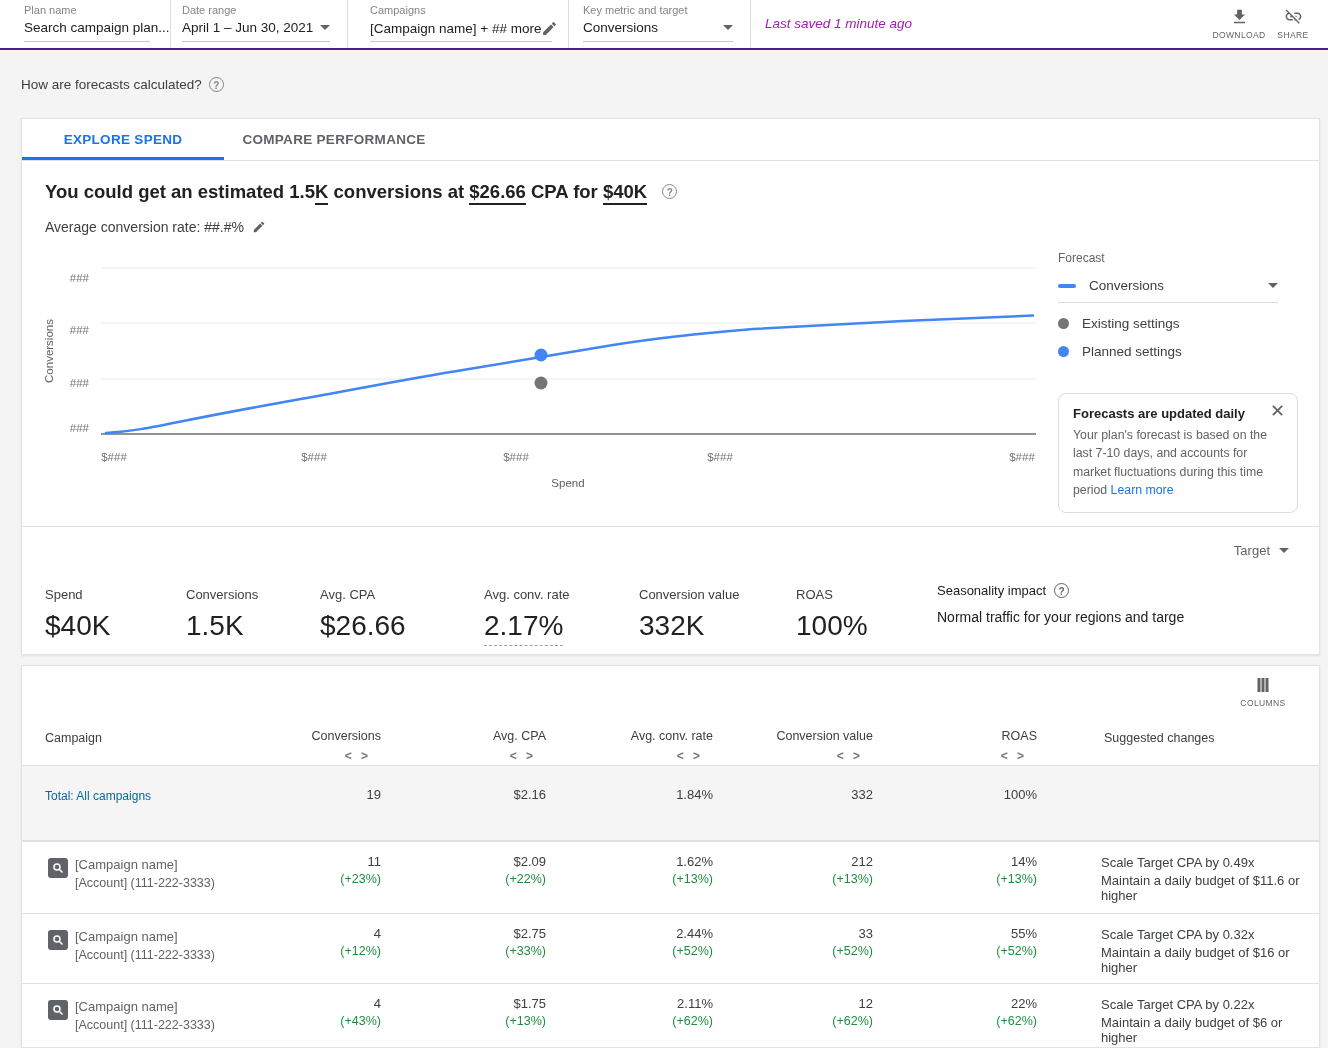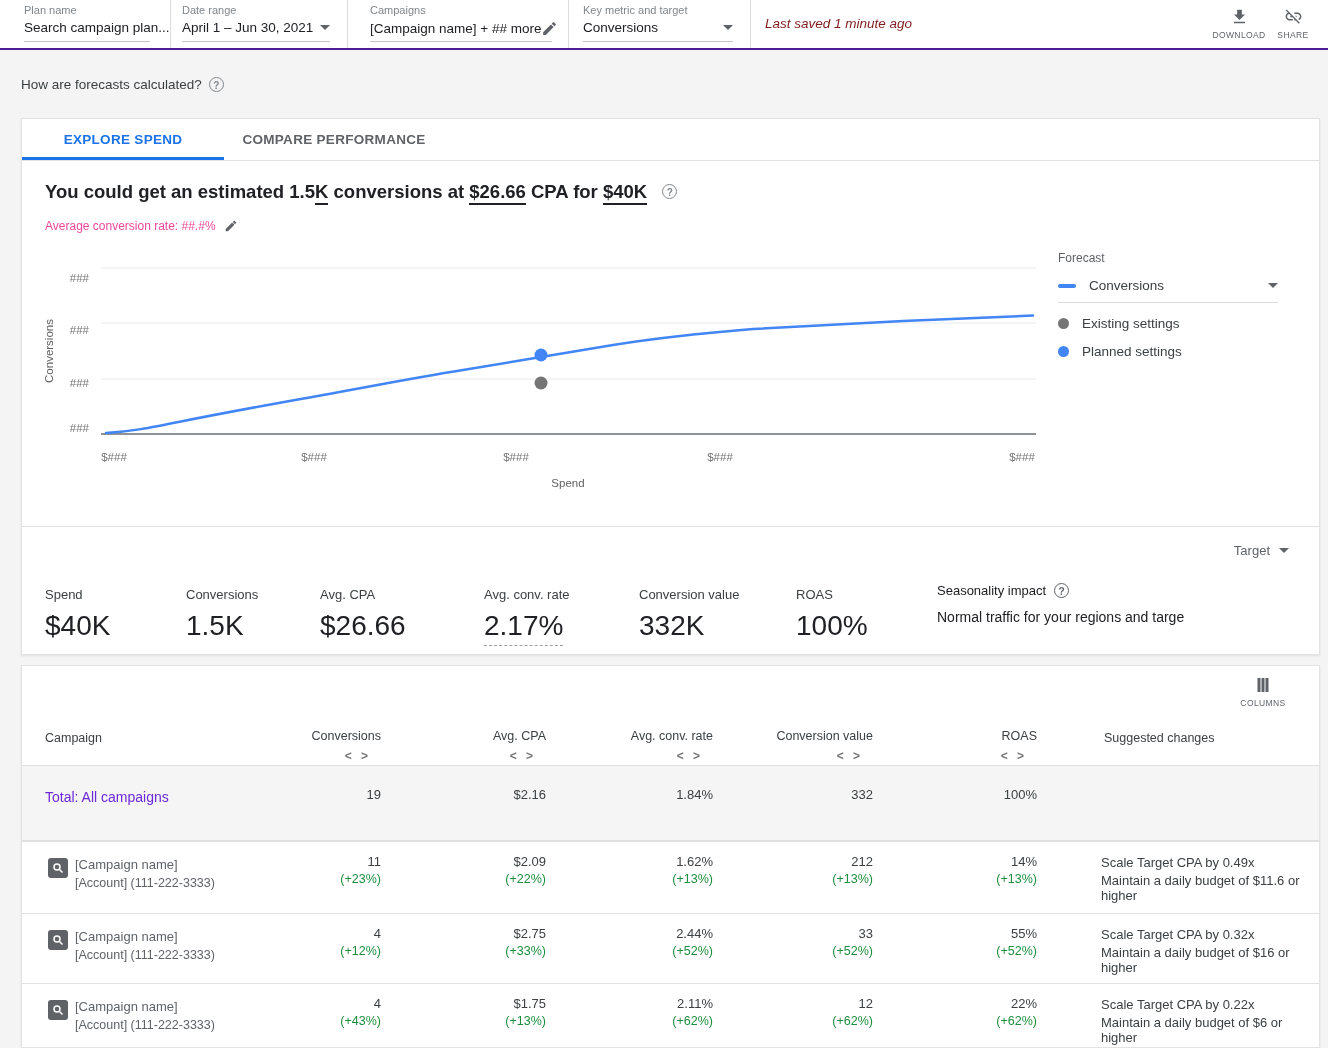--- a/index.html
+++ b/index.html
@@ -7,41 +7,41 @@
   .abs{position:absolute;}
 
   
   .topbar{position:absolute;left:0;top:0;width:1328px;height:48px;background:#fff;border-bottom:2px solid #4c1d95;}
   .vdiv{position:absolute;top:0;height:48px;width:1px;background:#dadce0;}
   .fld{position:absolute;top:4px;height:37px;border-bottom:1px solid #c4c7c5;cursor:pointer;}
   .fld-label{font-size:11px;color:#80868b;line-height:13px;}
   .fld-valrow{display:flex;align-items:center;justify-content:space-between;margin-top:3px;}
   .fld-value{font-size:13.5px;color:#202124;white-space:nowrap;}
   .caret{width:0;height:0;border-left:5px solid transparent;border-right:5px solid transparent;border-top:5px solid #5f6368;display:inline-block;}
-  .lastsaved{position:absolute;left:765px;top:16px;font-size:13.5px;font-style:italic;color:#7f1d1d;}
+  .lastsaved{position:absolute;left:765px;top:16px;font-size:13.5px;font-style:italic;color:#a21caf;}
   .icon-btn{position:absolute;top:7px;width:46px;display:flex;flex-direction:column;align-items:center;cursor:pointer;}
   .icon-btn .lbl{font-size:8.5px;color:#5f6368;letter-spacing:.4px;margin-top:4px;}
 
   .qmark{display:inline-block;width:15px;height:15px;border:1.4px solid #80868b;border-radius:50%;color:#80868b;font-size:10px;line-height:15px;text-align:center;font-weight:700;box-sizing:border-box;}
   .helplink{position:absolute;left:21px;top:77px;display:flex;align-items:center;gap:7px;font-size:13.5px;color:#3c4043;cursor:pointer;}
 
   
   .card{position:absolute;left:21px;width:1299px;background:#fff;border:1px solid #e3e3e3;box-sizing:border-box;box-shadow:0 1px 2px rgba(60,64,67,.1);}
   .card1{top:118px;height:537px;}
   .card2{top:665px;height:383px;overflow:hidden;}
 
   
   .tabbar{position:absolute;left:0;top:0;width:100%;height:41px;border-bottom:1px solid #e0e0e0;}
   .tab{position:absolute;top:0;height:41px;display:flex;align-items:center;justify-content:center;font-size:13.5px;font-weight:700;letter-spacing:.3px;color:#5f6368;cursor:pointer;}
   .tab.active{color:#1a73e8;}
   .tab-underline{position:absolute;left:0;right:0;bottom:0;height:3px;background:#1a73e8;}
 
   .headline{position:absolute;left:23px;top:62px;font-size:18.5px;font-weight:700;color:#202124;white-space:nowrap;}
   .hl-u{border-bottom:2px solid #202124;padding-bottom:1px;cursor:pointer;}
-  .subline{position:absolute;left:23px;top:100px;display:flex;align-items:center;gap:8px;font-size:12px;color:#ec4899;}
+  .subline{position:absolute;left:23px;top:100px;display:flex;align-items:center;gap:8px;font-size:14px;color:#404040;}
 
   
   .tick{font-size:11.5px;fill:#757575;}
   .axis-title{font-size:11.5px;fill:#616161;}
   .grid{stroke:#e8eaed;stroke-width:1;}
   .axisline{stroke:#8f9296;stroke-width:2;}
 
   
   .legend{position:absolute;left:1036px;top:132px;width:220px;}
   .legend-title{font-size:12px;color:#5f6368;}
@@ -69,21 +69,21 @@
   .seas-text{margin-top:11px;font-size:14px;color:#202124;white-space:nowrap;}
 
   
   .columns-btn{position:absolute;right:24px;top:11px;width:64px;display:flex;flex-direction:column;align-items:center;cursor:pointer;}
   .columns-btn .lbl{font-size:8.5px;color:#5f6368;letter-spacing:.4px;margin-top:5px;}
   .thead{position:absolute;left:0;top:55px;width:100%;height:45px;border-bottom:1px solid #e0e0e0;box-sizing:border-box;}
   .th{font-size:12.5px;color:#3c4043;}
   .th-num{position:absolute;top:8px;text-align:right;}
   .cmp{font-size:12px;color:#757575;letter-spacing:3px;margin-top:6px;cursor:pointer;font-weight:700;}
   .totalrow{position:absolute;left:0;top:100px;width:100%;height:75px;background:#f5f5f5;border-bottom:1px solid #e0e0e0;box-sizing:border-box;}
-  .total-label{position:absolute;left:23px;top:23px;font-size:14px;color:#6d28d9;}
+  .total-label{position:absolute;left:23px;top:23px;font-size:12px;color:#0369a1;}
   .tot-val{position:absolute;top:21px;font-size:13px;color:#3c4043;text-align:right;}
   .drow{position:absolute;left:0;width:100%;border-top:1px solid #e0e0e0;box-sizing:border-box;background:#fff;}
   .camp-icon{position:absolute;left:26px;top:16px;width:20px;height:20px;background:#5f6368;border-radius:3px;display:flex;align-items:center;justify-content:center;}
   .camp-name{position:absolute;left:53px;top:15px;font-size:13px;color:#5f6368;}
   .camp-acct{position:absolute;left:53px;top:34px;font-size:12.5px;color:#5f6368;}
   .cell-val{position:absolute;top:12px;font-size:13px;color:#3c4043;text-align:right;}
   .cell-delta{position:absolute;top:30px;font-size:12.5px;color:#1e8e3e;text-align:right;}
   .sug1{position:absolute;left:1079px;top:13px;font-size:13px;color:#3c4043;text-align:center;}
   .sug2{position:absolute;left:1079px;top:31px;font-size:13px;color:#3c4043;}
 
@@ -224,20 +224,27 @@
       <div class="legend-row">
         <span class="dot" style="background:#757575;"></span>
         <span class="txt">Existing settings</span>
       </div>
       <div class="legend-row">
         <span class="dot" style="background:#4285f4;"></span>
         <span class="txt">Planned settings</span>
       </div>
     </div>
 
+    <div class="infocard">
+      <div class="infocard-title">Forecasts are updated daily</div>
+      <span class="closex">✕</span>
+      <div class="infocard-body">
+        <span>Your plan's forecast is based on the last 7-10 days, and accounts for market fluctuations during this time period </span><span class="link">Learn more</span>
+      </div>
+    </div>
 
     <div class="hdiv" style="top:407px;"></div>
 
     <div class="metrics-dd">
       <span>Target</span>
       <span class="caret"></span>
     </div>
 
     <div class="metric" style="left:23px;">
       <div class="metric-label">Spend</div>

